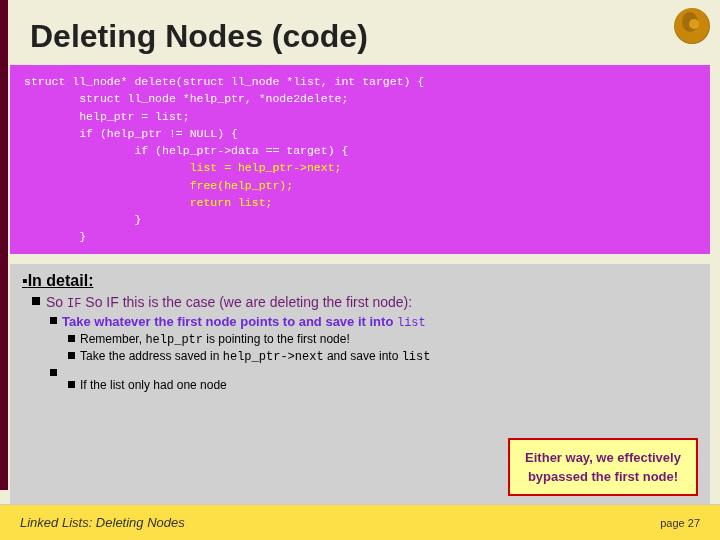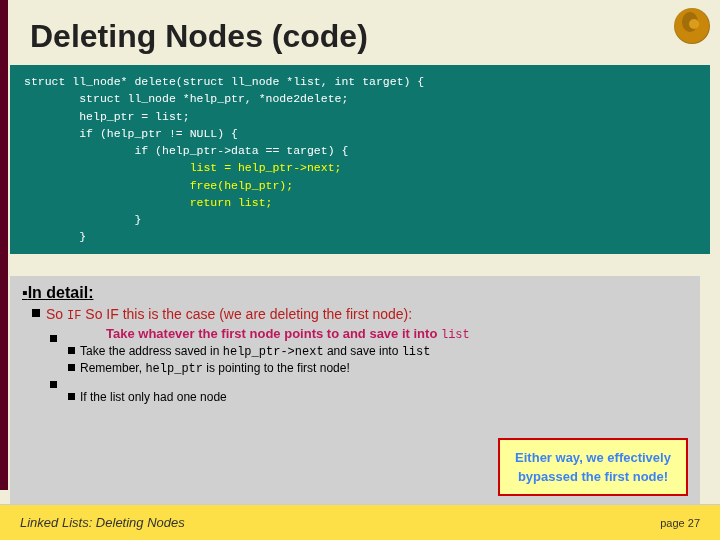--- a/index.html
+++ b/index.html
@@ -39,72 +39,71 @@
 
     .slide-title {
       font-size: 32px;
       font-weight: bold;
       color: #222;
       font-family: Arial, sans-serif;
     }
 
     
     .code-block {
-      background: #0f766e;
-      margin: 0 10px 16px 10px;
+      background: #d946ef;
+      margin: 0 10px 4px 10px;
       padding: 8px 14px;
       flex-shrink: 0;
     }
 
     .code-block pre {
       font-family: 'Courier New', Courier, monospace;
       font-size: 11.5px;
       color: #ffffff;
       line-height: 1.5;
       white-space: pre;
     }
 
     .code-highlight {
       color: #ffff00;
     }
 
     
     .content-area {
       background: #d0d0d0;
-      margin: 6px 20px 0 10px;
+      margin: 6px 10px 0 10px;
       padding: 8px 12px;
       flex: 1;
       position: relative;
     }
 
     .in-detail {
       font-size: 16px;
       font-weight: bold;
       color: #000;
       text-decoration: underline;
       margin-bottom: 4px;
     }
 
     .bullet-l1 {
       font-size: 14px;
-      color: #b91c1c;
+      color: #701a75;
       margin-left: 10px;
       margin-bottom: 3px;
       display: flex;
       align-items: flex-start;
     }
 
     .bullet-l2 {
       font-size: 13px;
-      color: #be185d;
+      color: #6d28d9;
       margin-left: 28px;
       margin-bottom: 2px;
       display: flex;
-      align-items: flex-end;
-      gap: 44px;
+      align-items: flex-start;
     }
 
     .bullet-l3 {
       font-size: 12px;
       color: #000;
       margin-left: 46px;
       margin-bottom: 2px;
       display: flex;
       align-items: flex-start;
     }
@@ -143,21 +142,21 @@
       width: 190px;
       background: #ffff99;
       border: 2px solid #cc0000;
       padding: 8px 10px;
       text-align: center;
     }
 
     .callout-text {
       font-size: 13px;
       font-weight: bold;
-      color: #3b82f6;
+      color: #701a75;
       line-height: 1.4;
     }
 
     
     .footer {
       height: 36px;
       background: #fde047;
       border-top: 1px solid #ccc;
       display: flex;
       align-items: center;
@@ -242,26 +241,26 @@
       <span>So <code>IF</code> <span>So IF this is the case (we are deleting the first node):</span></span>
     </div>
 
     <div class="bullet-l2">
       <span class="bullet-square-sm"></span>
       <span><span class="bold">Take whatever the first node points to and save it into</span> <code>list</code></span>
     </div>
 
     <div class="bullet-l3">
       <span class="bullet-square-sm"></span>
+      <span><span>Remember,</span> <code>help_ptr</code> <span>is pointing to the first node!</span></span>
+    </div>
+
+    <div class="bullet-l3">
+      <span class="bullet-square-sm"></span>
       <span><span>Take the address saved in</span> <code>help_ptr-&gt;next</code> <span>and save into</span> <code>list</code></span>
-    </div>
-
-    <div class="bullet-l3">
-      <span class="bullet-square-sm"></span>
-      <span><span>Remember,</span> <code>help_ptr</code> <span>is pointing to the first node!</span></span>
     </div>
 
     <div class="bullet-l2">
       <span class="bullet-square-sm"></span>
     </div>
 
 
 
     <div class="bullet-l3">
       <span class="bullet-square-sm"></span>

